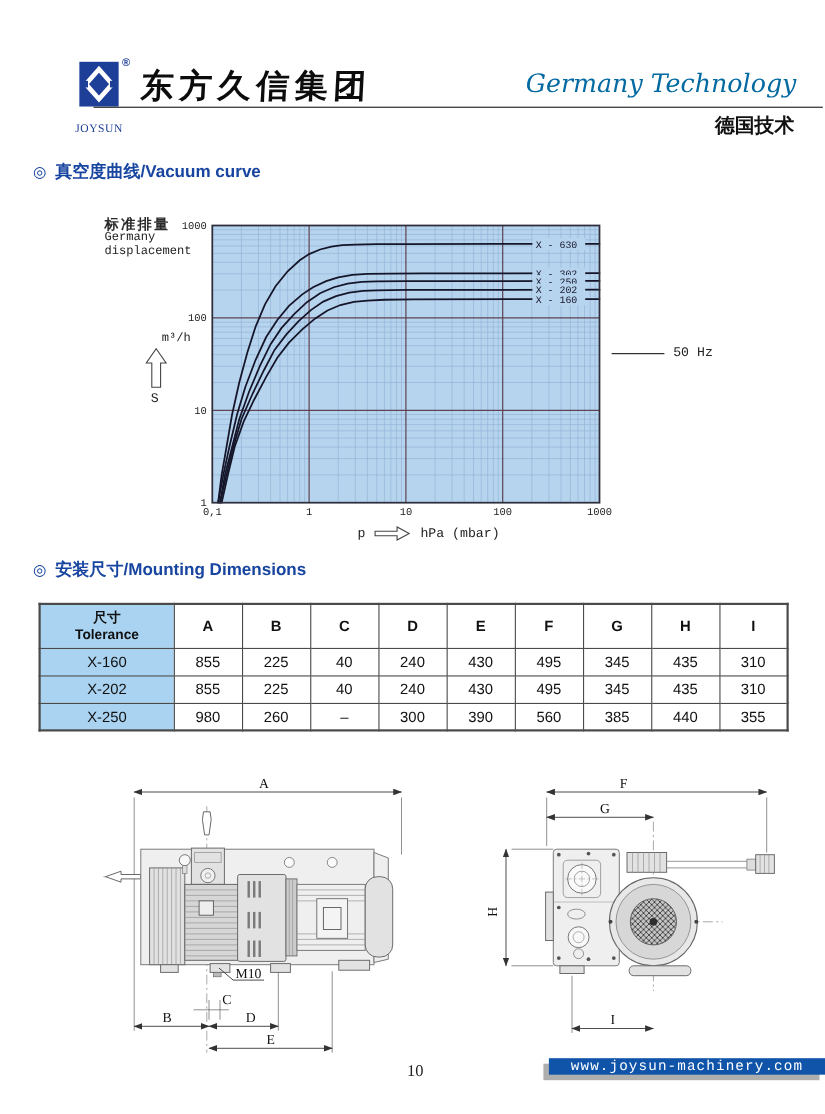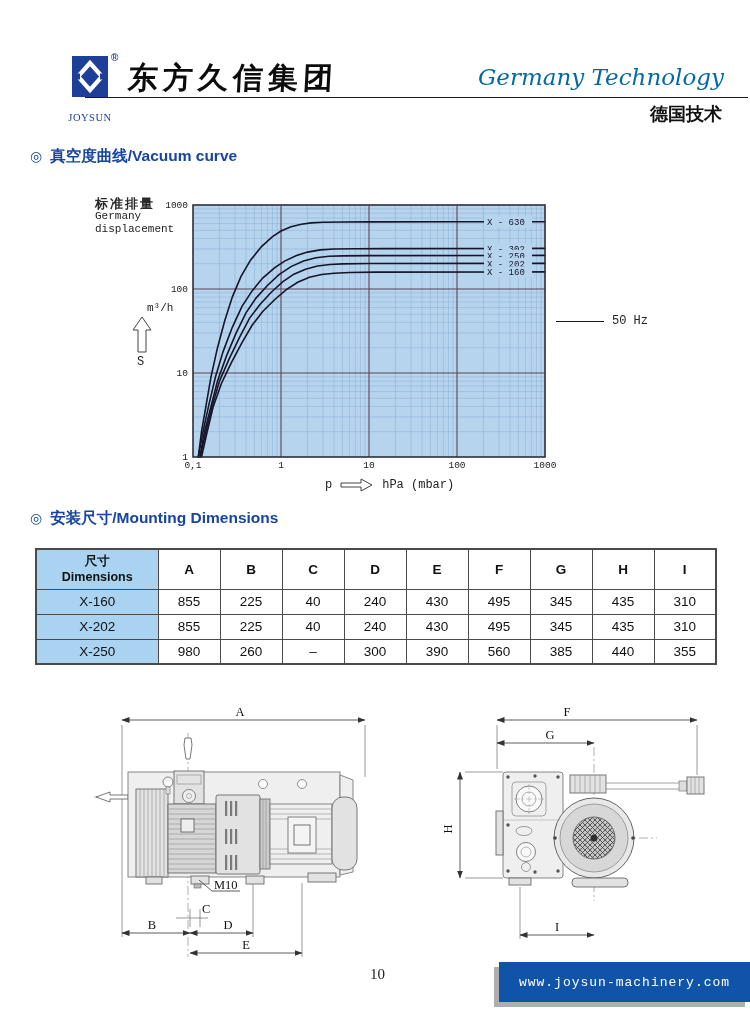--- a/index.html
+++ b/index.html
@@ -58,21 +58,21 @@
   .draw text{font-family:"Liberation Serif",serif;font-size:12.5px;fill:#111;}
   .part{fill:#efefef;stroke:#7a7a7a;stroke-width:.9;}
   .part2{fill:#e2e2e2;stroke:#6a6a6a;stroke-width:.9;}
   .rib{stroke:#8f8f8f;stroke-width:.6;}
   .dim{stroke:#333;stroke-width:.8;fill:none;}
   .ext{stroke:#555;stroke-width:.6;}
   .cl{stroke:#7d7d7d;stroke-width:.6;stroke-dasharray:9 3 2 3;}
 
   
   .page-num{left:370px;top:966px;font-size:15px;color:#222;font-family:"Liberation Serif",serif;}
-  .site-banner{left:499px;top:962px;width:251px;height:40px;background:#0f54a8;
+  .site-banner{left:499px;top:962px;width:251px;height:15px;background:#0f54a8;
                box-shadow:-5px 5px 0 0 #aeaeae;display:flex;align-items:center;justify-content:center;}
   .site-banner span{color:#fff;font-size:13px;font-family:"Liberation Mono",monospace;letter-spacing:1px;}
 </style>
 </head>
 <body>
 
 <div class="page">
 
   <svg class="abs logo-box" viewBox="0 0 36 41" width="36" height="41">
     <rect x="0" y="0" width="36" height="41" fill="#1e3f98"></rect>
@@ -213,21 +213,21 @@
   <div class="abs dims-wrap">
     <table class="dims" id="dims-table">
       <colgroup>
           <col style="width:122px">
           <col span="9" style="width:62px">
         </colgroup>
       <thead>
         <tr>
           <th class="corner">
             <div>尺寸</div>
-            <div>Dimensions</div>
+            <div>Tolerance</div>
           </th>
         <th>A</th>
             <th>B</th>
             <th>C</th>
             <th>D</th>
             <th>E</th>
             <th>F</th>
             <th>G</th>
             <th>H</th>
             <th>I</th>

